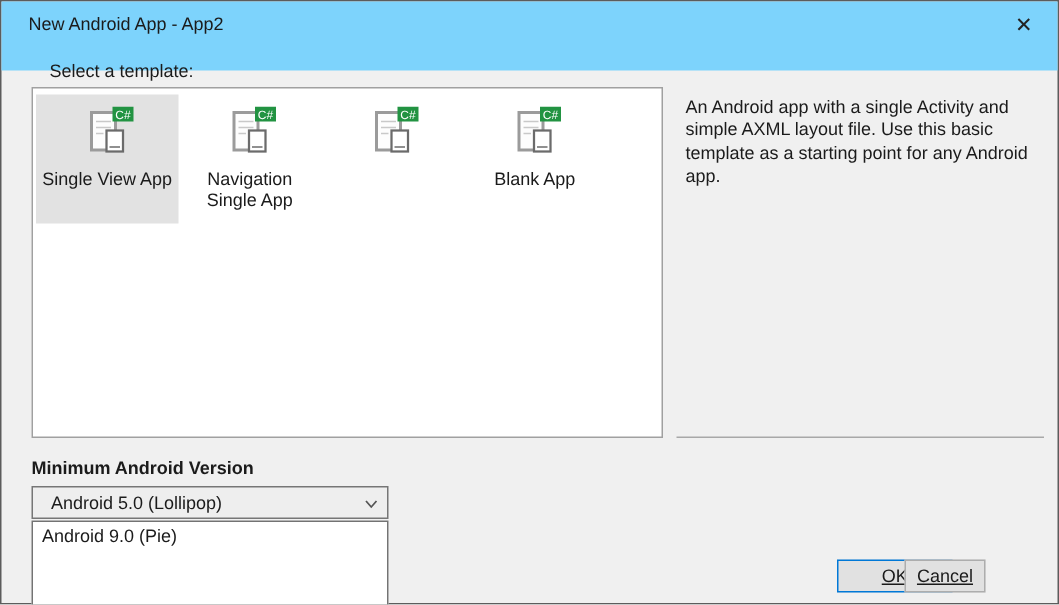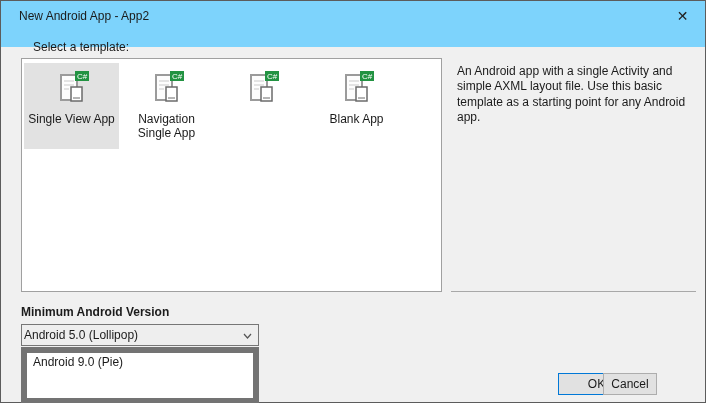--- a/index.html
+++ b/index.html
@@ -14,25 +14,25 @@
   .close-btn{position:absolute;right:0;top:0;width:45px;height:30px;display:flex;align-items:center;justify-content:center;font-size:14px;color:#222;cursor:default;}
   .select-label{position:absolute;left:32px;top:39px;font-size:12px;color:#1b1b1b;}
   .template-box{position:absolute;left:20px;top:57px;width:421px;height:234px;background:#ffffff;border:1px solid #a0a0a0;box-sizing:border-box;}
   .items{display:flex;flex-direction:row;padding:4px 2px;}
   .item{width:95px;min-height:86px;padding:8px 3px 6px 3px;text-align:center;font-size:12px;color:#1b1b1b;box-sizing:border-box;}
   .item.selected{background:#e2e2e2;}
   .icon-wrap{width:38px;height:34px;margin:0 auto 7px auto;}
   .description{position:absolute;left:456px;top:63px;width:238px;font-size:12px;line-height:1.28;color:#1b1b1b;}
   .right-divider{position:absolute;left:450px;top:290px;width:245px;height:1px;background:#a8a8a8;}
   .min-label{position:absolute;left:20px;top:304px;font-size:12px;font-weight:bold;color:#1b1b1b;}
-  .combo{position:absolute;left:20px;top:323px;width:238px;height:22px;background:#eeeeee;border:1px solid #767676;box-sizing:border-box;font-size:12px;color:#1b1b1b;display:flex;align-items:center;padding-left:2px;}
+  .combo{position:absolute;left:20px;top:323px;width:238px;height:22px;background:#eeeeee;border:1px solid #767676;box-sizing:border-box;font-size:12px;color:#1b1b1b;display:flex;align-items:center;padding-left:12px;}
   .combo-arrow{position:absolute;right:6px;top:8px;width:9px;height:6px;}
-  .dropdown{position:absolute;left:20px;top:346px;width:238px;height:57px;background:#ffffff;border:6px solid #737373;box-sizing:border-box;z-index:10;overflow:hidden;}
+  .dropdown{position:absolute;left:20px;top:346px;width:238px;height:57px;background:#ffffff;border:1px solid #737373;box-sizing:border-box;z-index:10;overflow:hidden;}
   .dd-item{height:18px;line-height:18px;padding-left:6px;font-size:12px;color:#1b1b1b;white-space:nowrap;}
-  .btn{position:absolute;top:372px;height:22px;background:#e1e1e1;border:1px solid #adadad;box-sizing:border-box;font-size:12px;color:#1b1b1b;text-align:center;line-height:21px;cursor:default;}
+  .btn{position:absolute;top:372px;height:22px;background:#e1e1e1;border:1px solid #adadad;box-sizing:border-box;font-size:12px;color:#1b1b1b;text-align:center;line-height:21px;cursor:default;text-decoration:underline;}
   .btn-ok{left:557px;width:77px;border-color:#0078d7;}
   .btn-cancel{left:602px;width:54px;}
   svg text{font-family:"Liberation Sans", sans-serif;}
 </style>
 </head>
 <body>
 
 <div class="dialog">
 
   <div class="titlebar">

